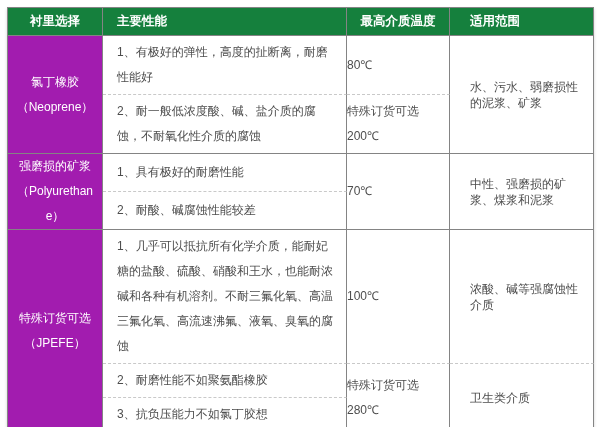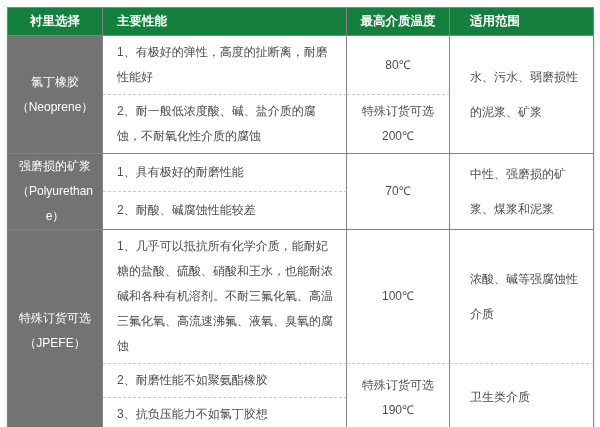--- a/index.html
+++ b/index.html
@@ -21,26 +21,26 @@
   }
   col.c1{width:95px;} col.c2{width:244px;} col.c3{width:103px;} col.c4{width:144px;}
   th{
     background:#15803d;color:#ffffff;font-weight:bold;font-size:12.5px;
     height:27px;text-align:left;
   }
   th.center{text-align:center;}
   th.pad14{padding-left:14px;}
   th.pad20{padding-left:20px;}
   td.mat{
-    background:#737373;color:#ffffff;text-align:center;
+    background:#a21caf;color:#ffffff;text-align:center;
     line-height:25px;font-size:12px;
   }
   td.perf{text-align:left;padding:4px 10px 4px 14px;line-height:25px;}
-  td.temp{text-align:center;line-height:25px;}
-  td.range{text-align:left;padding:2px 14px 2px 20px;line-height:35px;}
+  td.temp{line-height:25px;}
+  td.range{text-align:left;padding:2px 14px 2px 20px;line-height:16px;}
   td.dash{border-bottom:1px dashed #c9c9c9;}
   .line{display:block;}
 </style>
 </head>
 <body>
 
 <div class="wrap">
   <table>
     <colgroup>
       <col class="c1">
@@ -93,21 +93,21 @@
         <span class="line">（JPEFE）</span>
       </td>
       <td class="perf dash">1、几乎可以抵抗所有化学介质，能耐妃糖的盐酸、硫酸、硝酸和王水，也能耐浓碱和各种有机溶剂。不耐三氟化氧、高温三氟化氧、高流速沸氟、液氧、臭氧的腐蚀</td>
       <td class="temp dash">100℃</td>
       <td class="range dash">浓酸、碱等强腐蚀性介质</td>
     </tr>
     <tr style="height:24px;">
       <td class="perf dash">2、耐磨性能不如聚氨酯橡胶</td>
       <td class="temp" rowspan="2">
         <span class="line">特殊订货可选</span>
-        <span class="line">190℃</span>
+        <span class="line">280℃</span>
       </td>
       <td class="range" rowspan="2">卫生类介质</td>
     </tr>
     <tr style="height:21px;">
       <td class="perf">3、抗负压能力不如氯丁胶想</td>
     </tr>
 
   </tbody>
     </table>
 </div>

